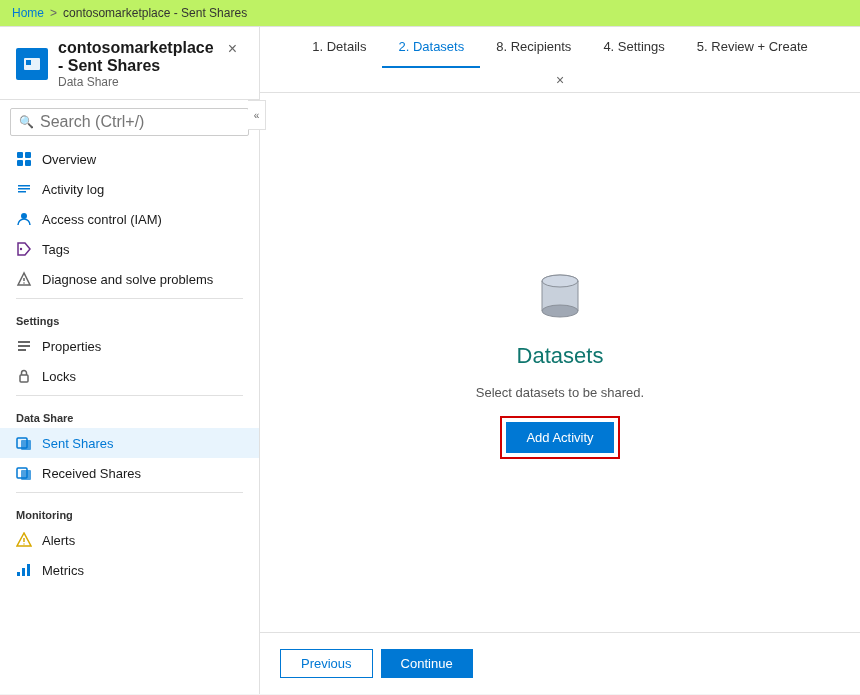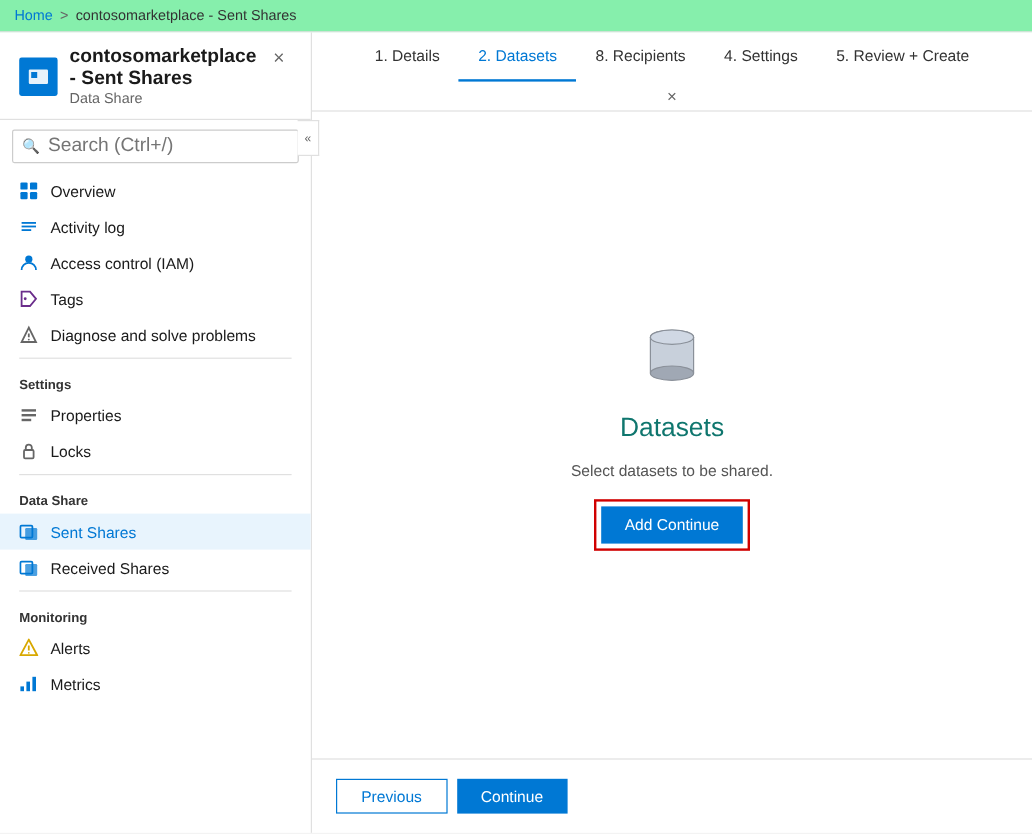--- a/index.html
+++ b/index.html
@@ -1,20 +1,20 @@
 <!DOCTYPE html>
 <html><head>
   <meta charset="utf-8">
   <style>
     * { box-sizing: border-box; margin: 0; padding: 0; font-family: 'Segoe UI', Arial, sans-serif; }
     body { background: #f3f3f3; width: 860px; height: 695px; overflow: hidden; font-size: 13px; }
 
     
     .breadcrumb {
-      background: #86efac;
+      background: #bef264;
       padding: 6px 12px;
       display: flex;
       align-items: center;
       gap: 6px;
       font-size: 12px;
       color: #0078d4;
       border-bottom: 1px solid #e0e0e0;
     }
 
     
@@ -449,21 +449,21 @@
           <ellipse cx="30" cy="44" rx="18" ry="6" fill="#a0a8b4" stroke="#8a9099" stroke-width="1"></ellipse>
           <ellipse cx="30" cy="14" rx="18" ry="6" fill="#d0d8e4" stroke="#8a9099" stroke-width="1"></ellipse>
           <line x1="12" y1="14" x2="12" y2="44" stroke="#8a9099" stroke-width="1"></line>
           <line x1="48" y1="14" x2="48" y2="44" stroke="#8a9099" stroke-width="1"></line>
         </svg>
 
         <div class="datasets-title">Datasets</div>
         <div class="datasets-subtitle">Select datasets to be shared.</div>
 
         <div class="add-datasets-btn-wrapper">
-          <button class="add-datasets-btn">Add Continue</button>
+          <button class="add-datasets-btn">Add Activity</button>
         </div>
       </div>
     </div>
 
     <div class="content-footer">
       <button class="btn-previous">Previous</button>
       <button class="btn-continue">Continue</button>
     </div>
   </div>
 </div>

